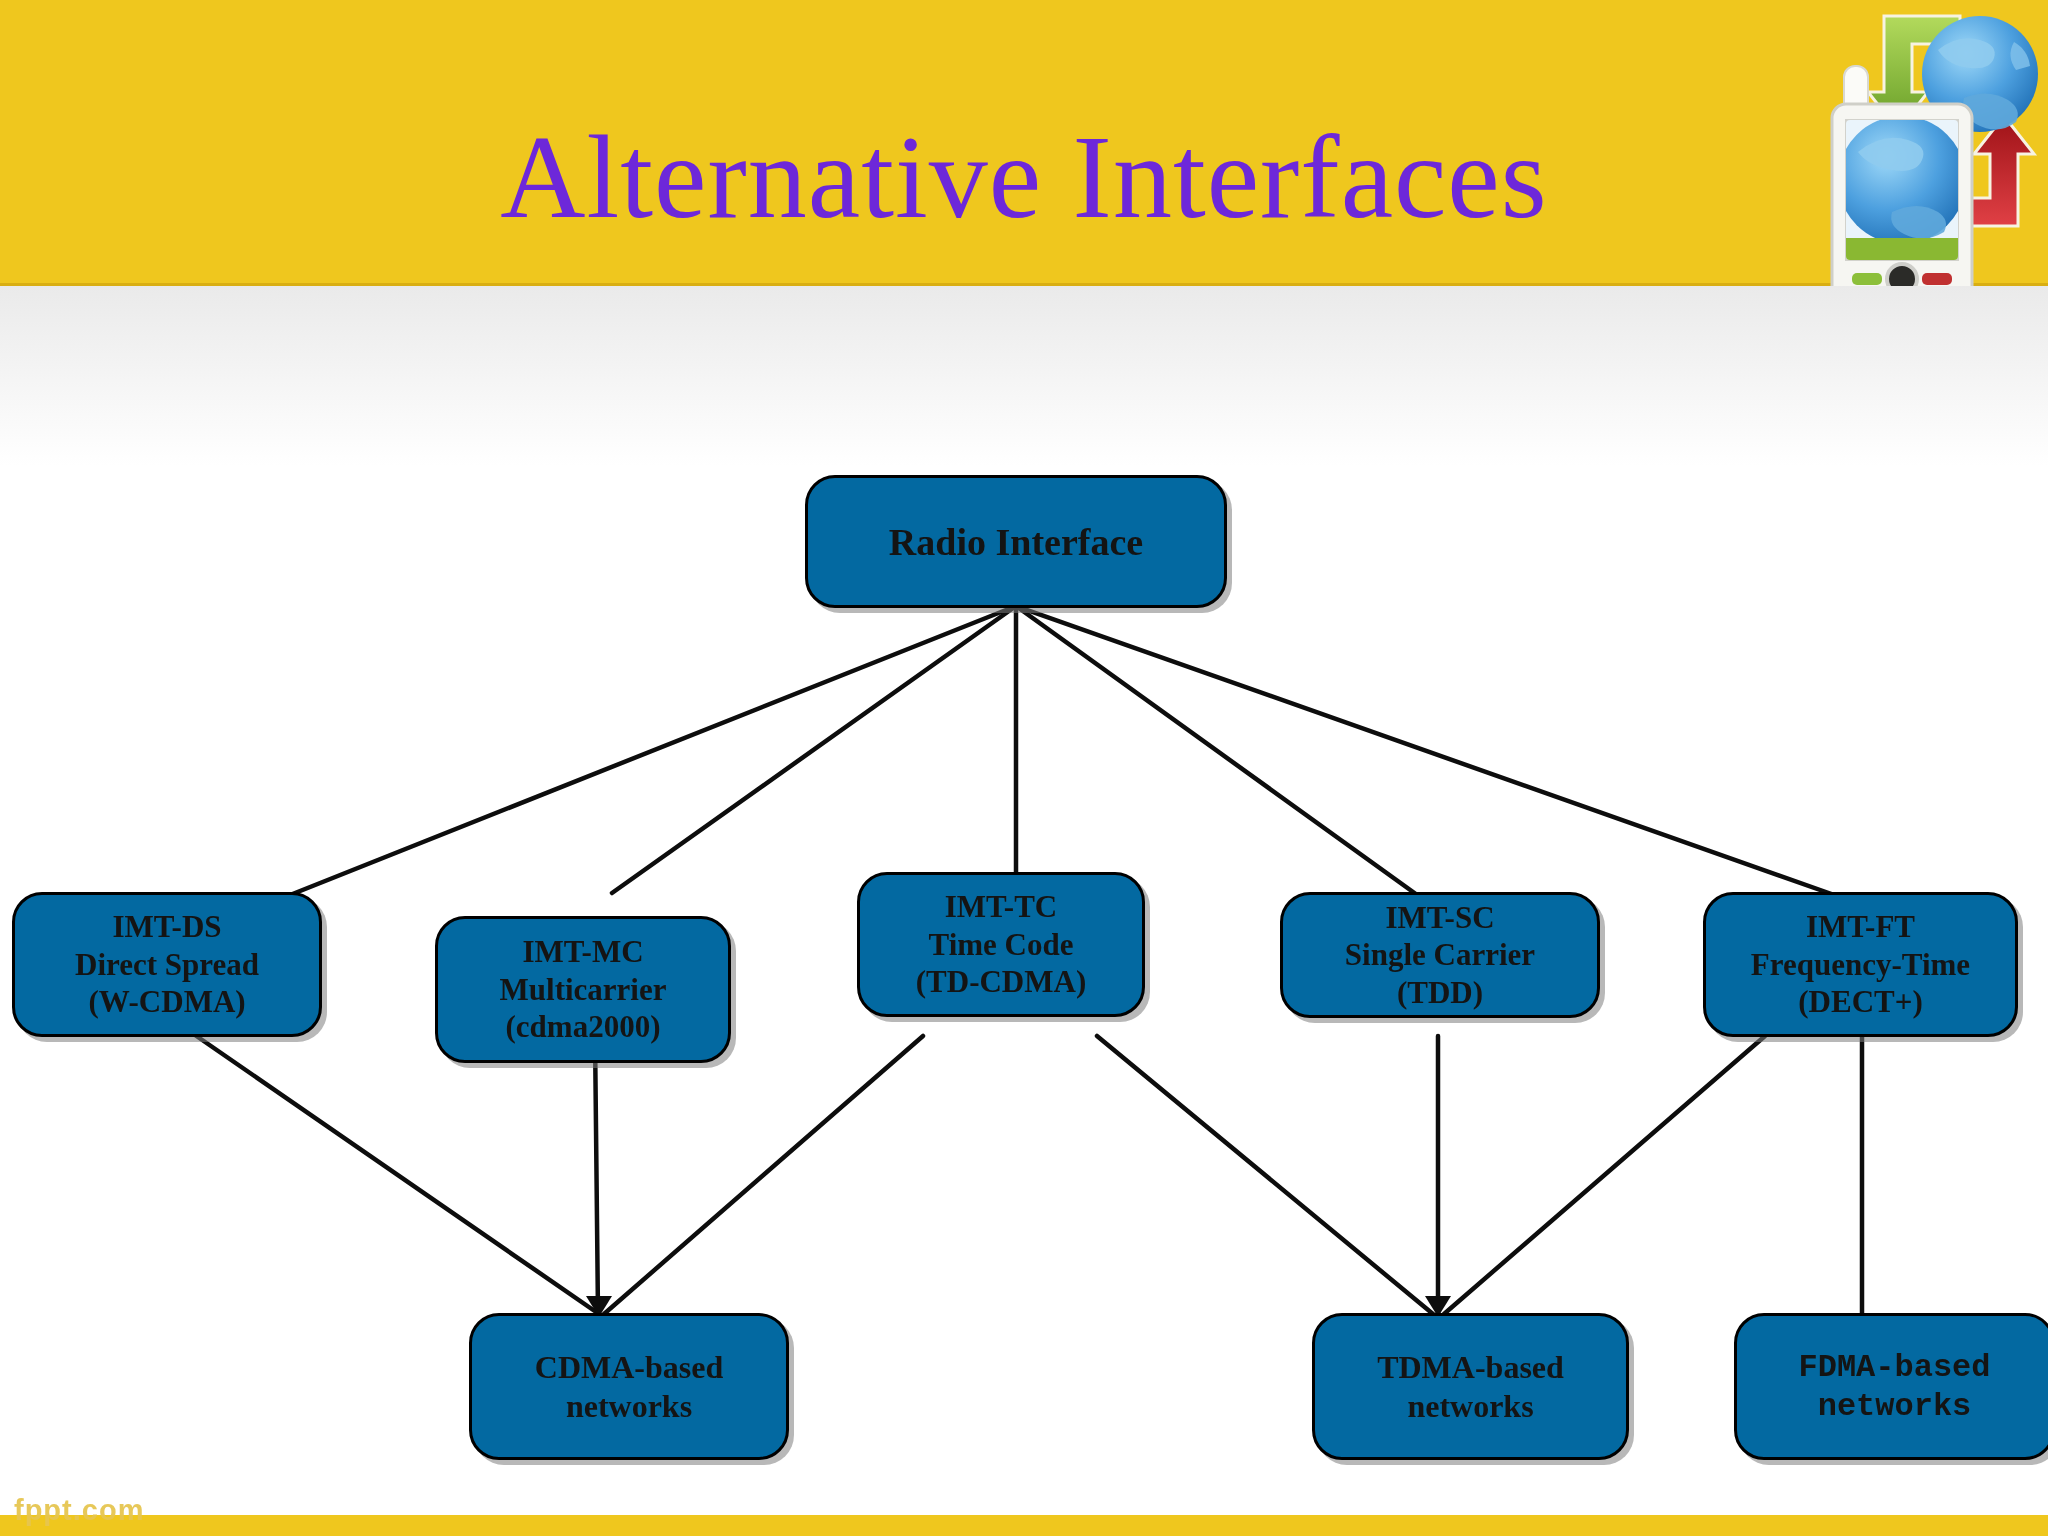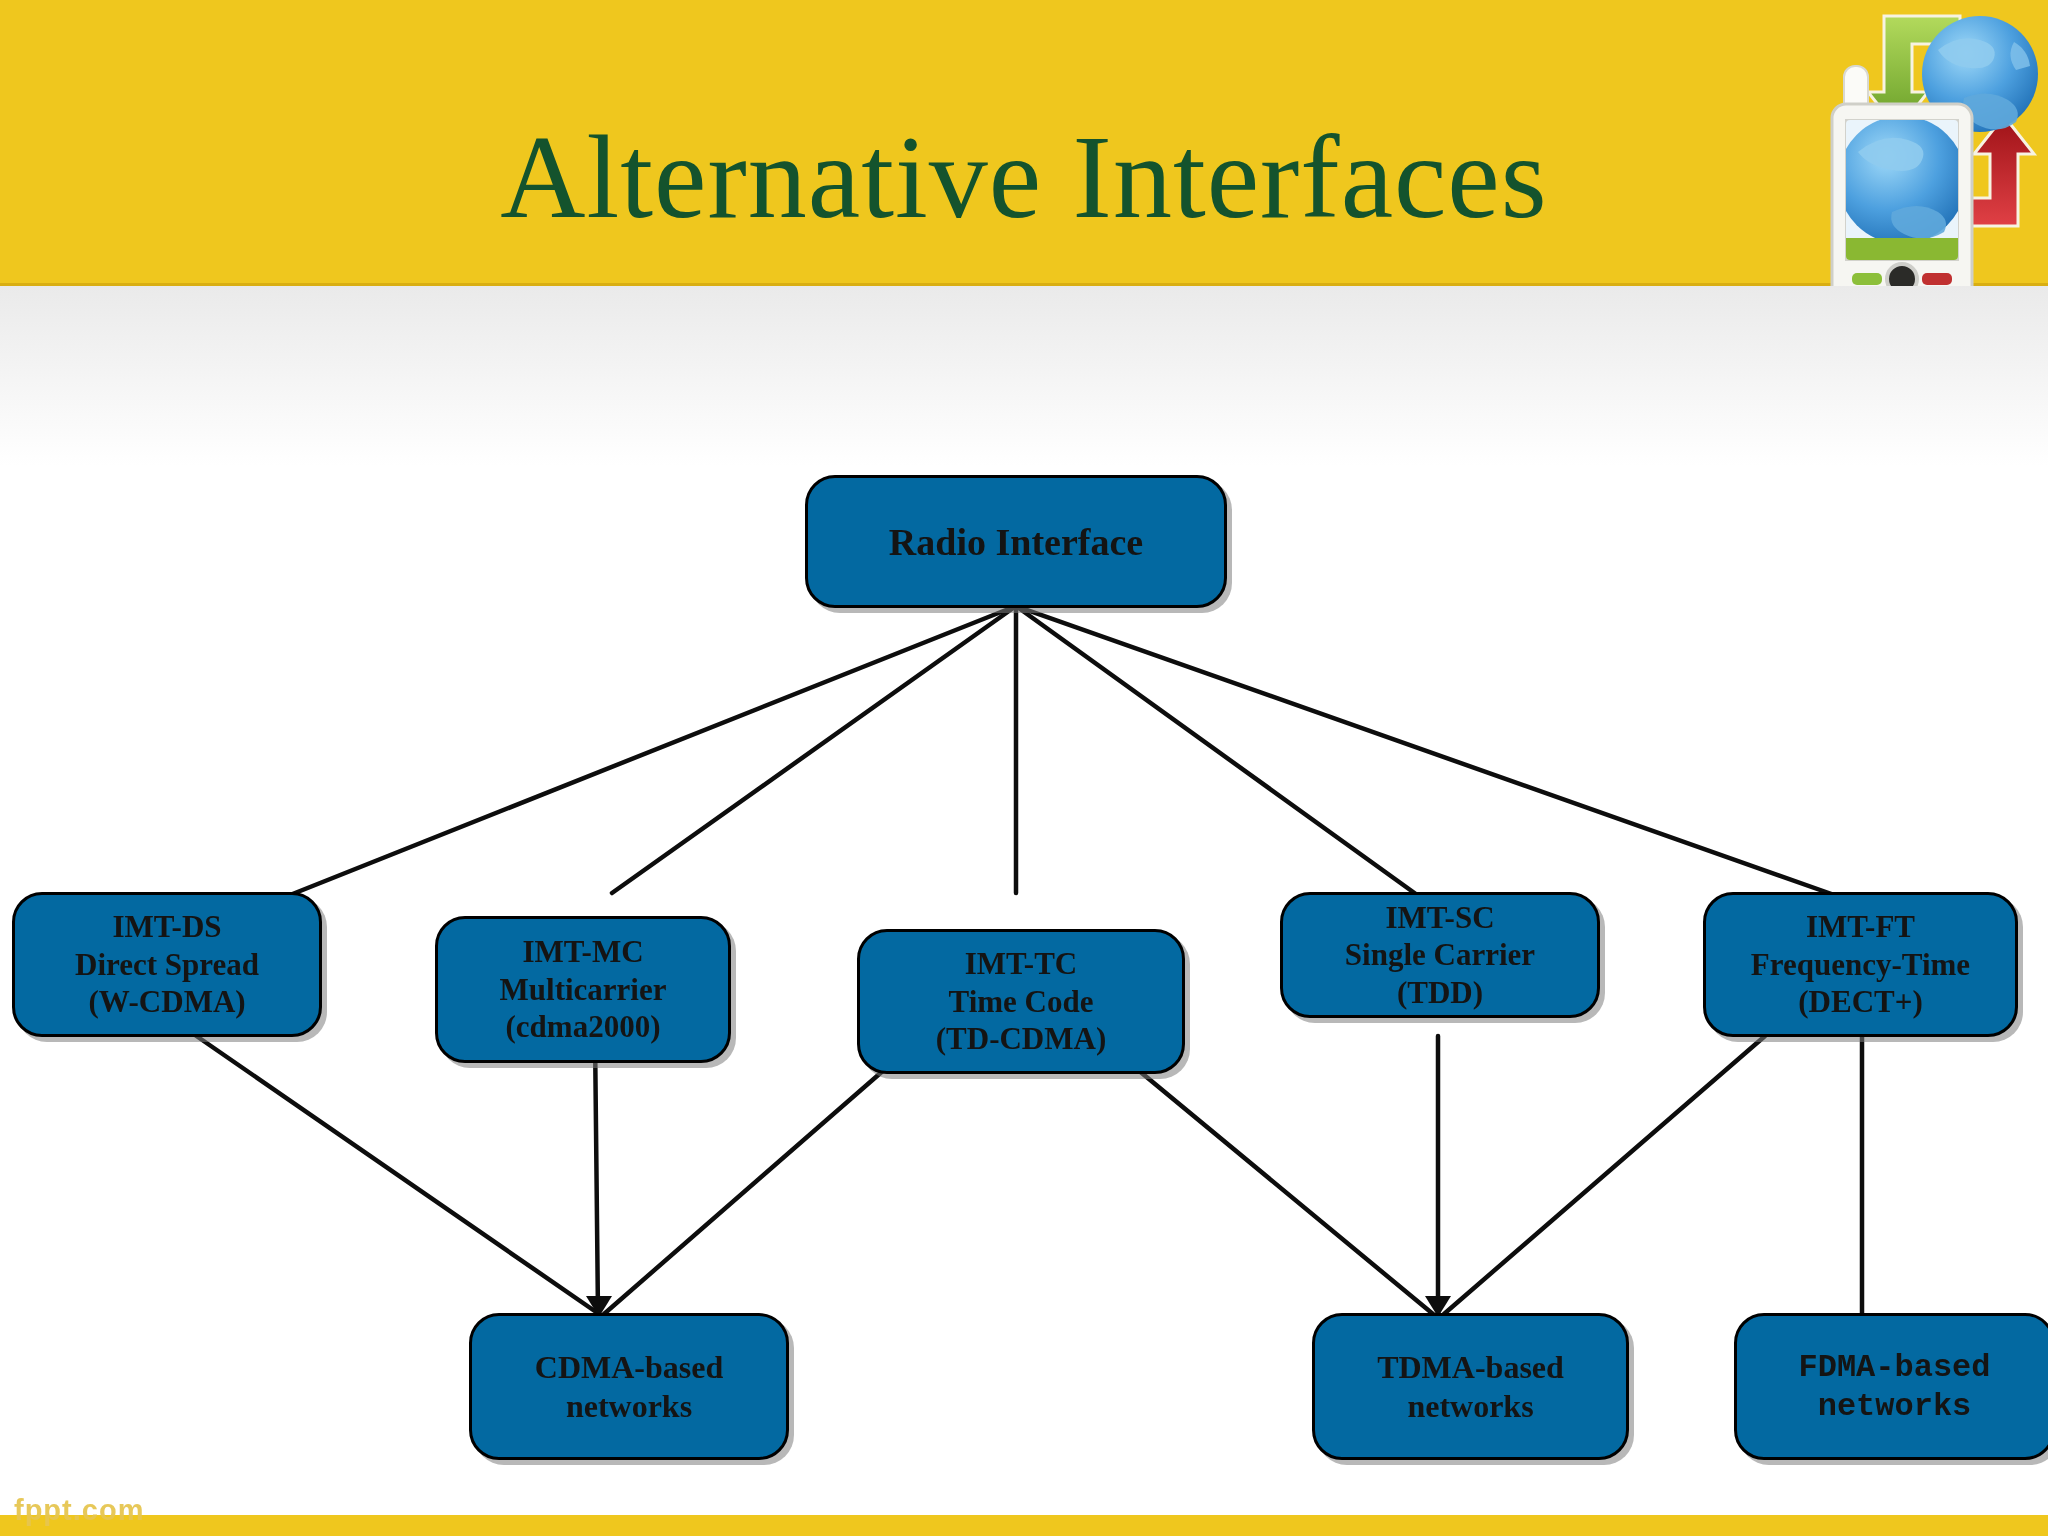--- a/index.html
+++ b/index.html
@@ -8,21 +8,21 @@
     background:#ffffff;font-family:"Liberation Serif","DejaVu Serif",serif;
   }
   
   #header{
     position:absolute;left:0;top:0;width:2048px;height:283px;
     background:#EFC71E;border-bottom:3px solid #D9AE12;
   }
   #title{
     position:absolute;left:0;top:118px;width:2048px;
     text-align:center;font-size:118px;line-height:120px;
-    color:#14532d;letter-spacing:1px;white-space:nowrap;
+    color:#6d28d9;letter-spacing:1px;white-space:nowrap;
   }
   #header-icon{position:absolute;left:1788px;top:2px;width:258px;height:308px;}
   
   #gradient-band{
     position:absolute;left:0;top:286px;width:2048px;height:180px;
     background:linear-gradient(#EAEAEA,#FFFFFF);
   }
   
   #footer-bar{
     position:absolute;left:0;top:1515px;width:2048px;height:21px;
@@ -41,21 +41,21 @@
     background:#0369a1;border:3px solid #000000;border-radius:30px;
     box-shadow:5px 5px 0 rgba(125,125,125,0.55);
     display:flex;flex-direction:column;align-items:center;justify-content:center;
     text-align:center;color:#141414;font-weight:bold;
   }
   .node .ln{display:block;}
   #node-radio{left:805px;top:475px;width:422px;height:133px;font-size:38px;line-height:44px;}
   .mid{font-size:31px;line-height:37.5px;}
   #node-imt-ds{left:12px;  top:892px;width:310px;height:145px;}
   #node-imt-mc{left:435px; top:916px;width:296px;height:147px;}
-  #node-imt-tc{left:857px; top:929px;width:328px;height:145px;}
+  #node-imt-tc{left:857px; top:872px;width:288px;height:145px;}
   #node-imt-sc{left:1280px;top:892px;width:320px;height:126px;}
   #node-imt-ft{left:1703px;top:892px;width:315px;height:145px;}
   .bot{font-size:32px;line-height:39px;margin-left:32px;}
   #node-cdma{left:437px; top:1313px;width:320px;height:147px;}
   #node-tdma{left:1280px;top:1313px;width:317px;height:147px;}
   #node-fdma{left:1702px;top:1313px;width:321px;height:147px;font-family:Liberation Mono, monospace;}
 </style>
 </head>
 <body>
 

